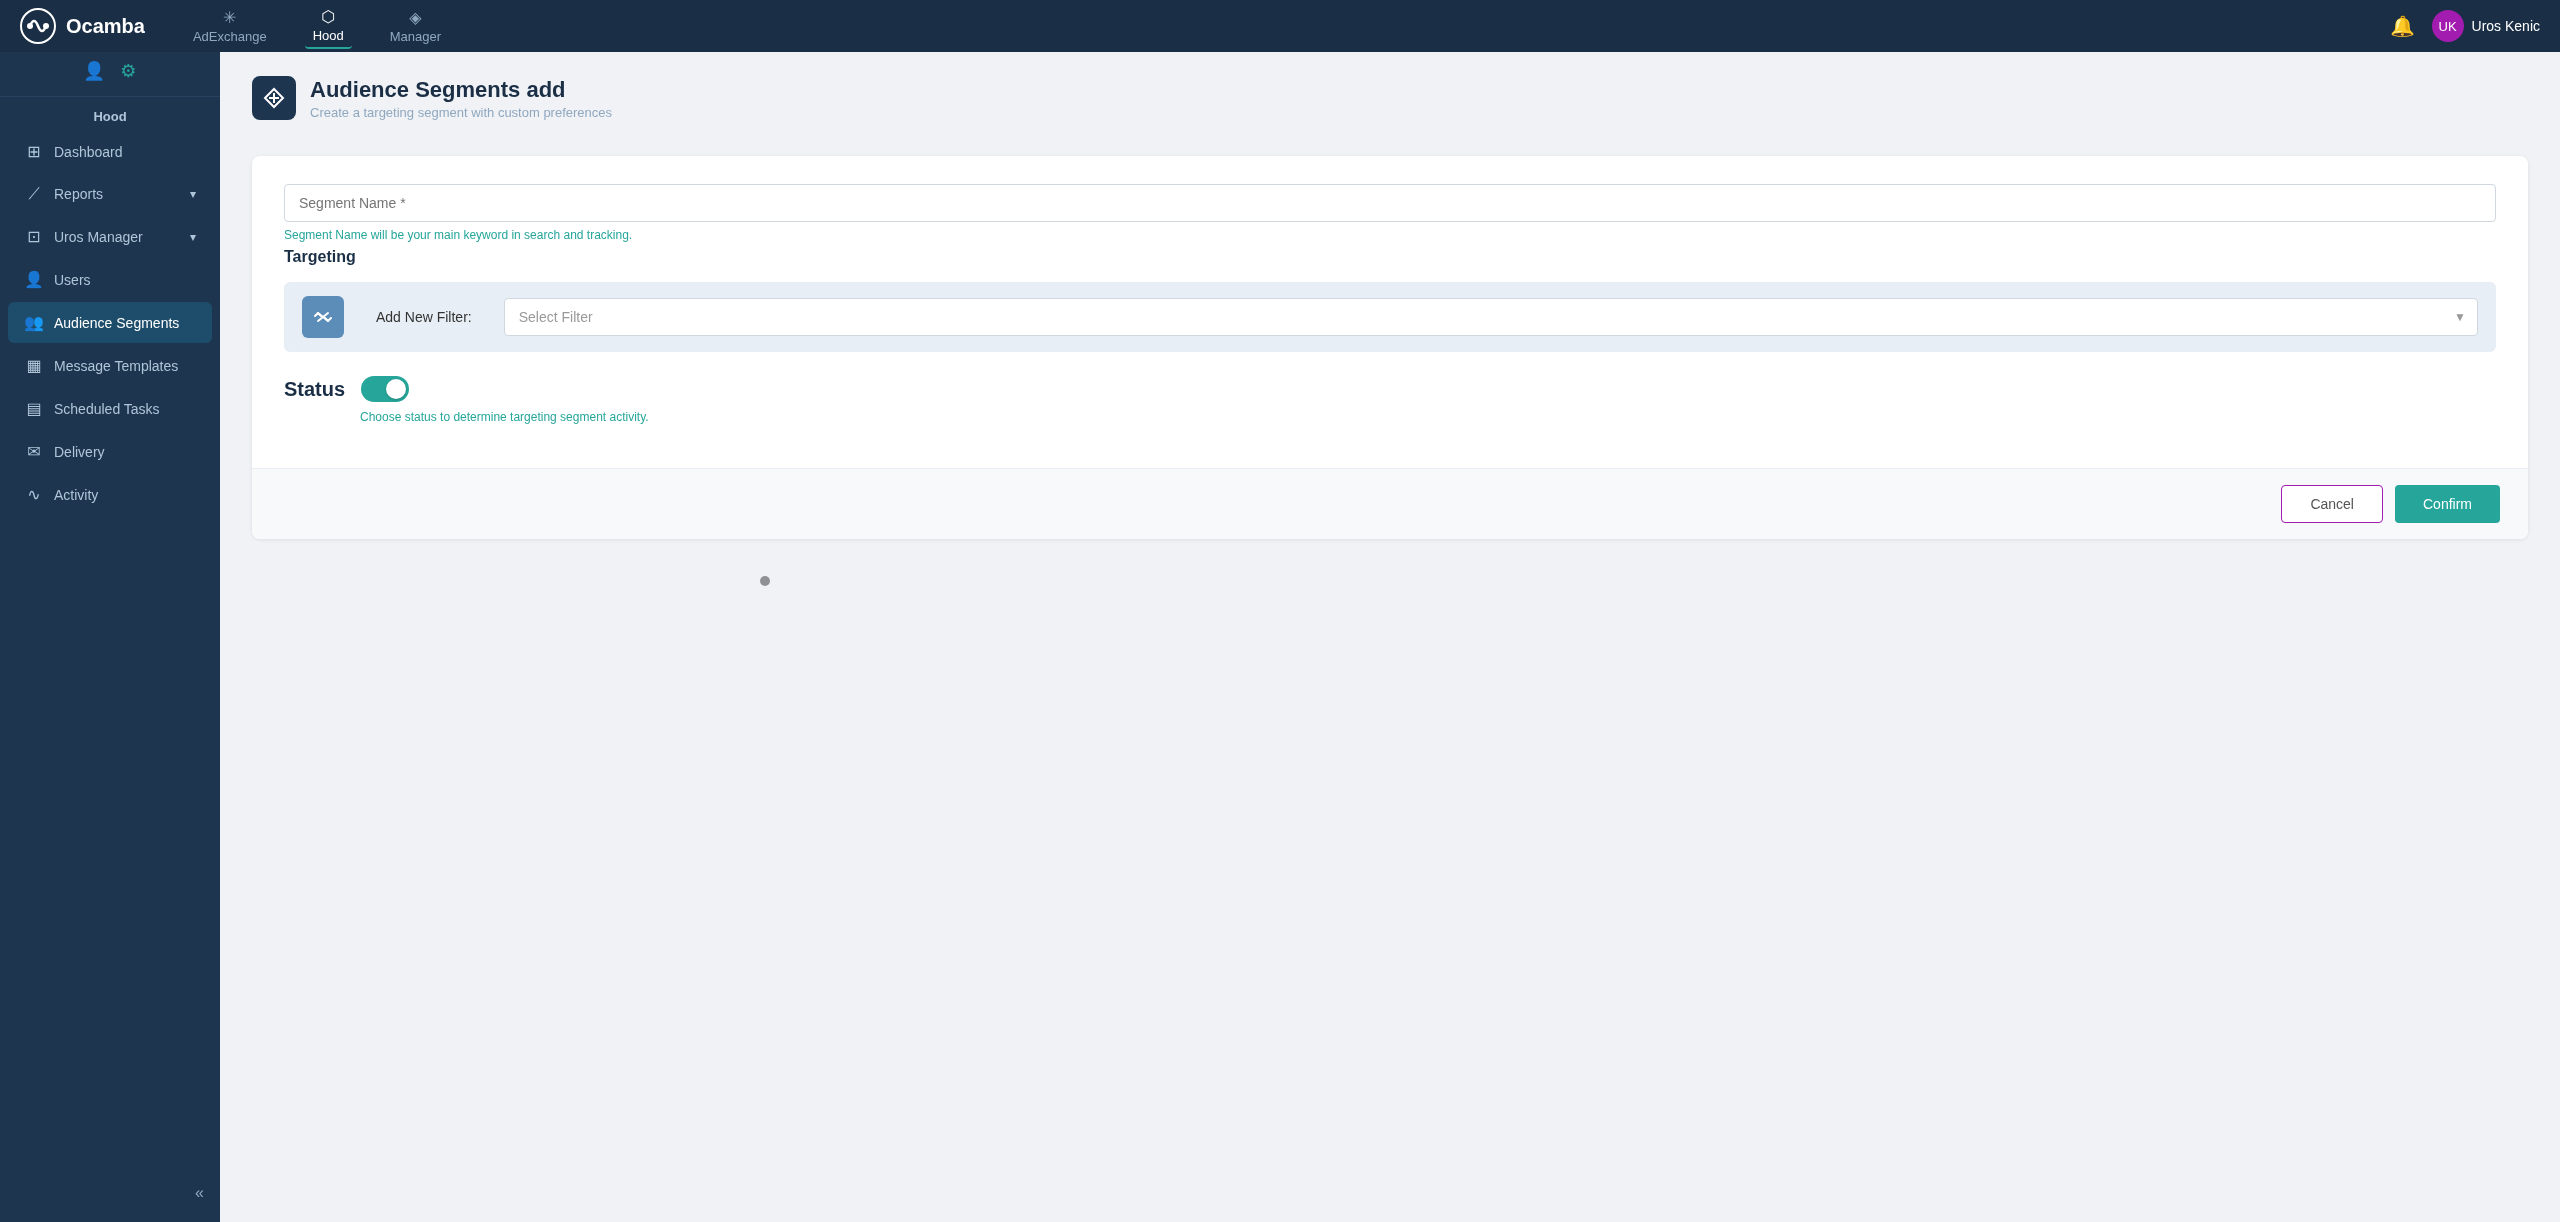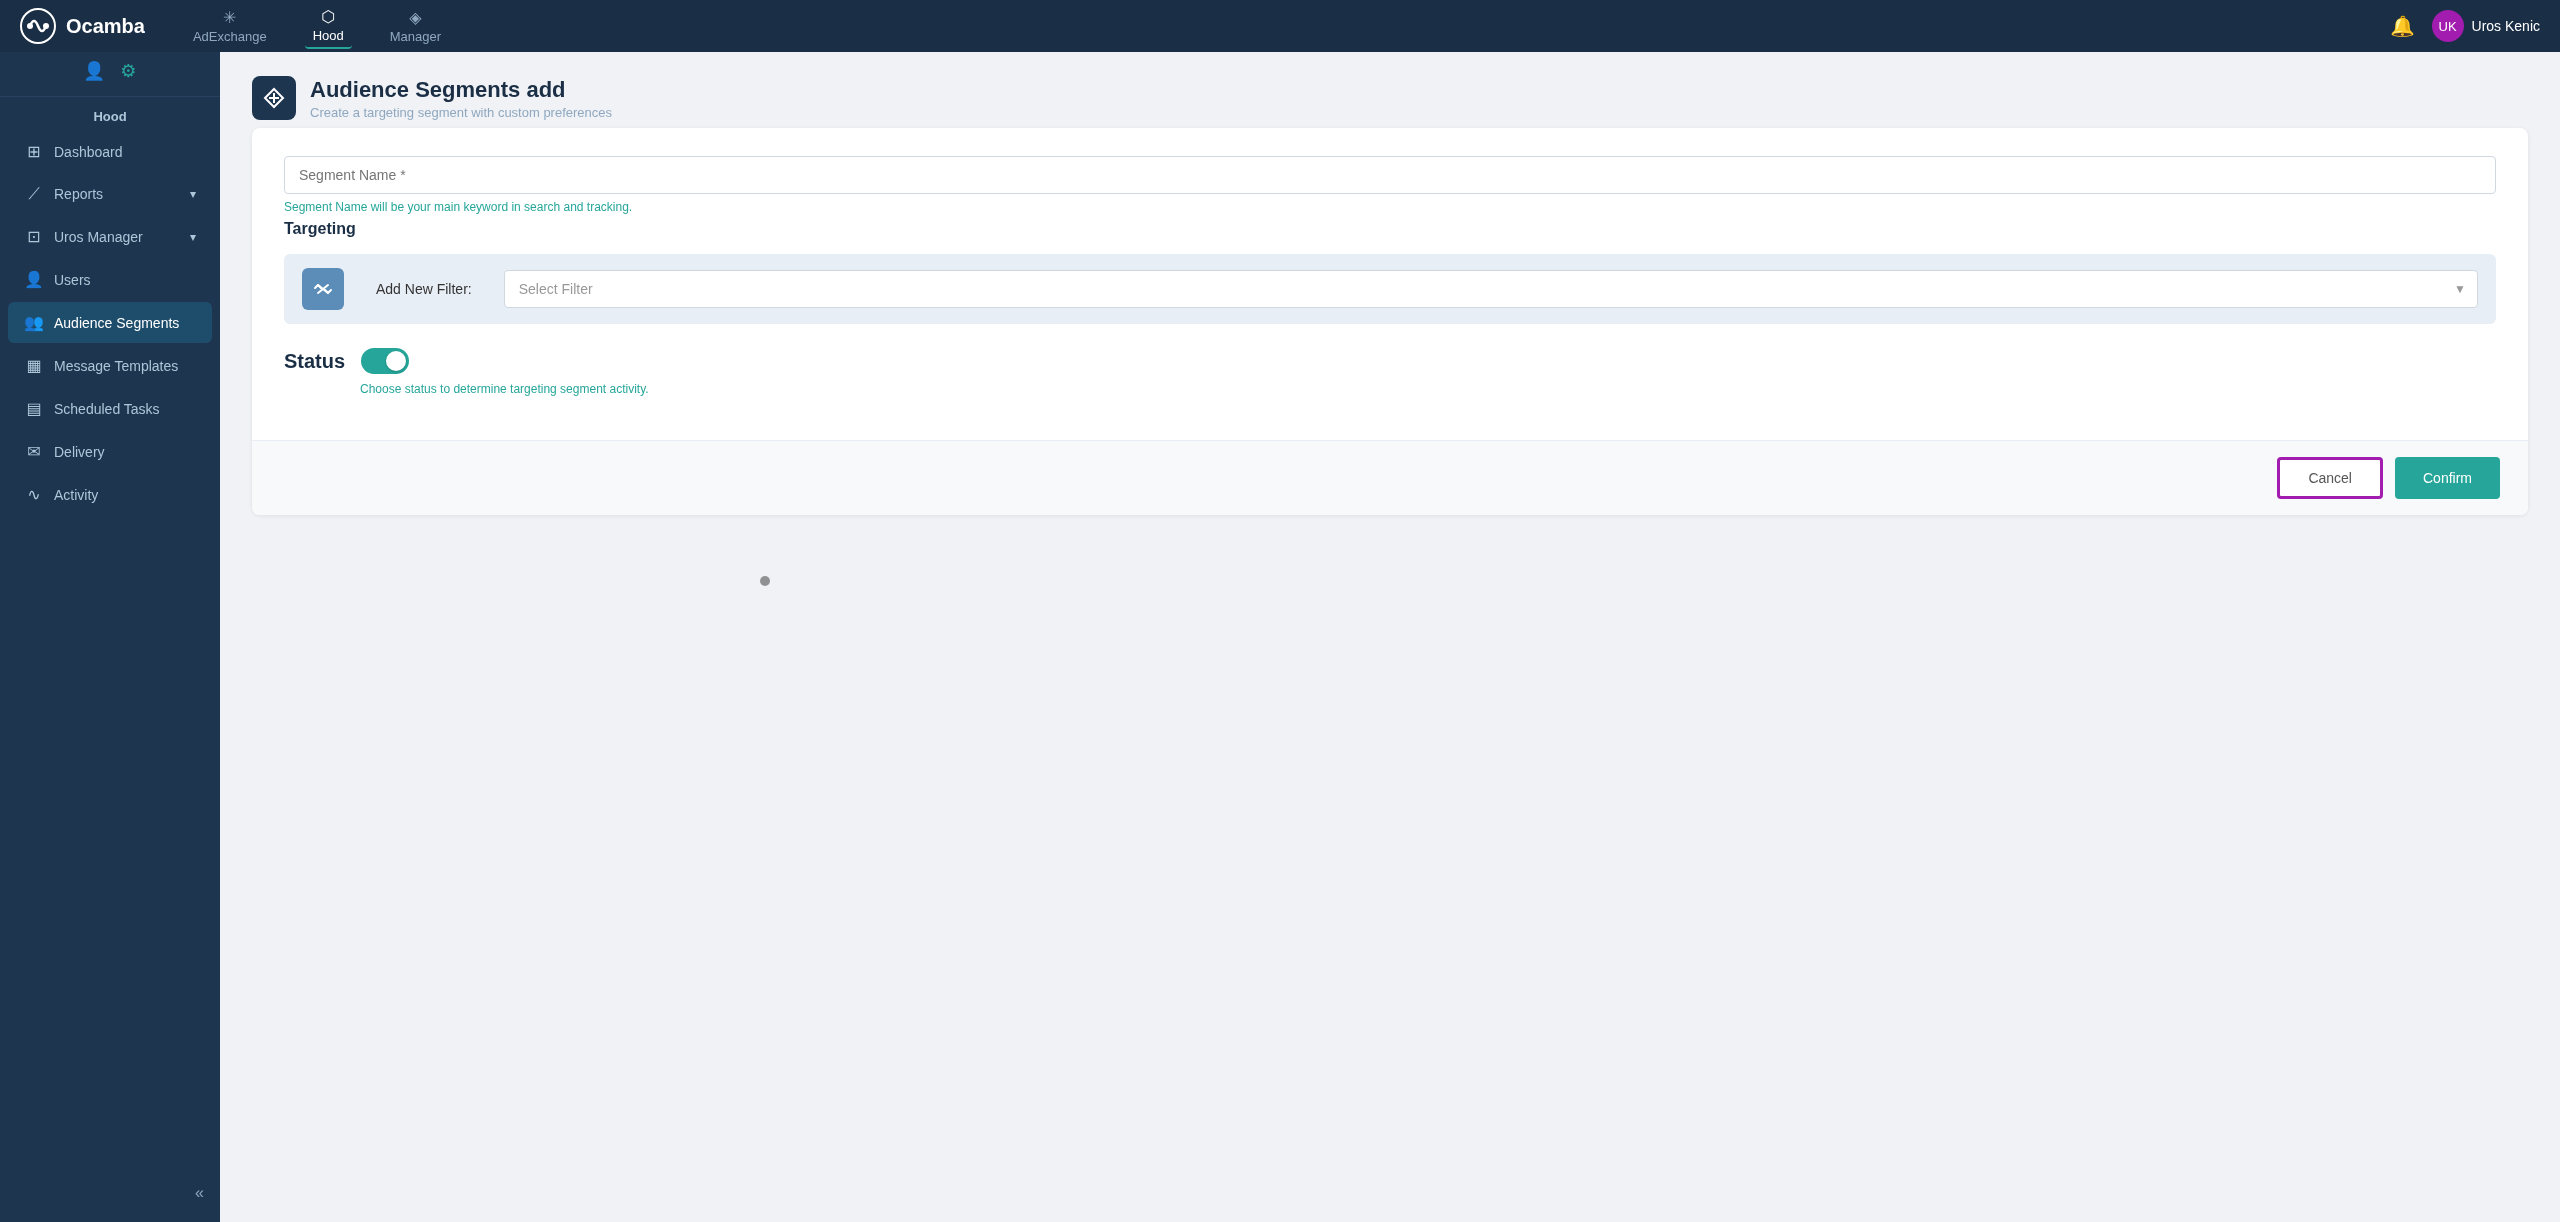--- a/index.html
+++ b/index.html
@@ -150,21 +150,21 @@
       overflow-y: auto;
       padding: 24px 32px;
       background: #f0f2f5;
     }
 
     
     .page-header {
       display: flex;
       align-items: center;
       gap: 14px;
-      margin-bottom: 8px;
+      margin-bottom: 36px;
     }
     .page-header-icon {
       width: 44px;
       height: 44px;
       background: #1e3550;
       border-radius: 8px;
       display: flex;
       align-items: center;
       justify-content: center;
       color: #fff;
@@ -328,21 +328,21 @@
       padding: 10px 28px;
       border-radius: 4px;
       font-size: 14px;
       font-weight: 500;
       cursor: pointer;
       border: none;
       outline: none;
     }
     .btn-cancel {
       background: #fff;
-      border: 3px solid #a21caf;
+      border: 1px solid #a21caf;
       color: #555;
     }
     .btn-confirm {
       background: #26a69a;
       color: #fff;
     }
 
     
     .cursor-dot {
       position: fixed;

